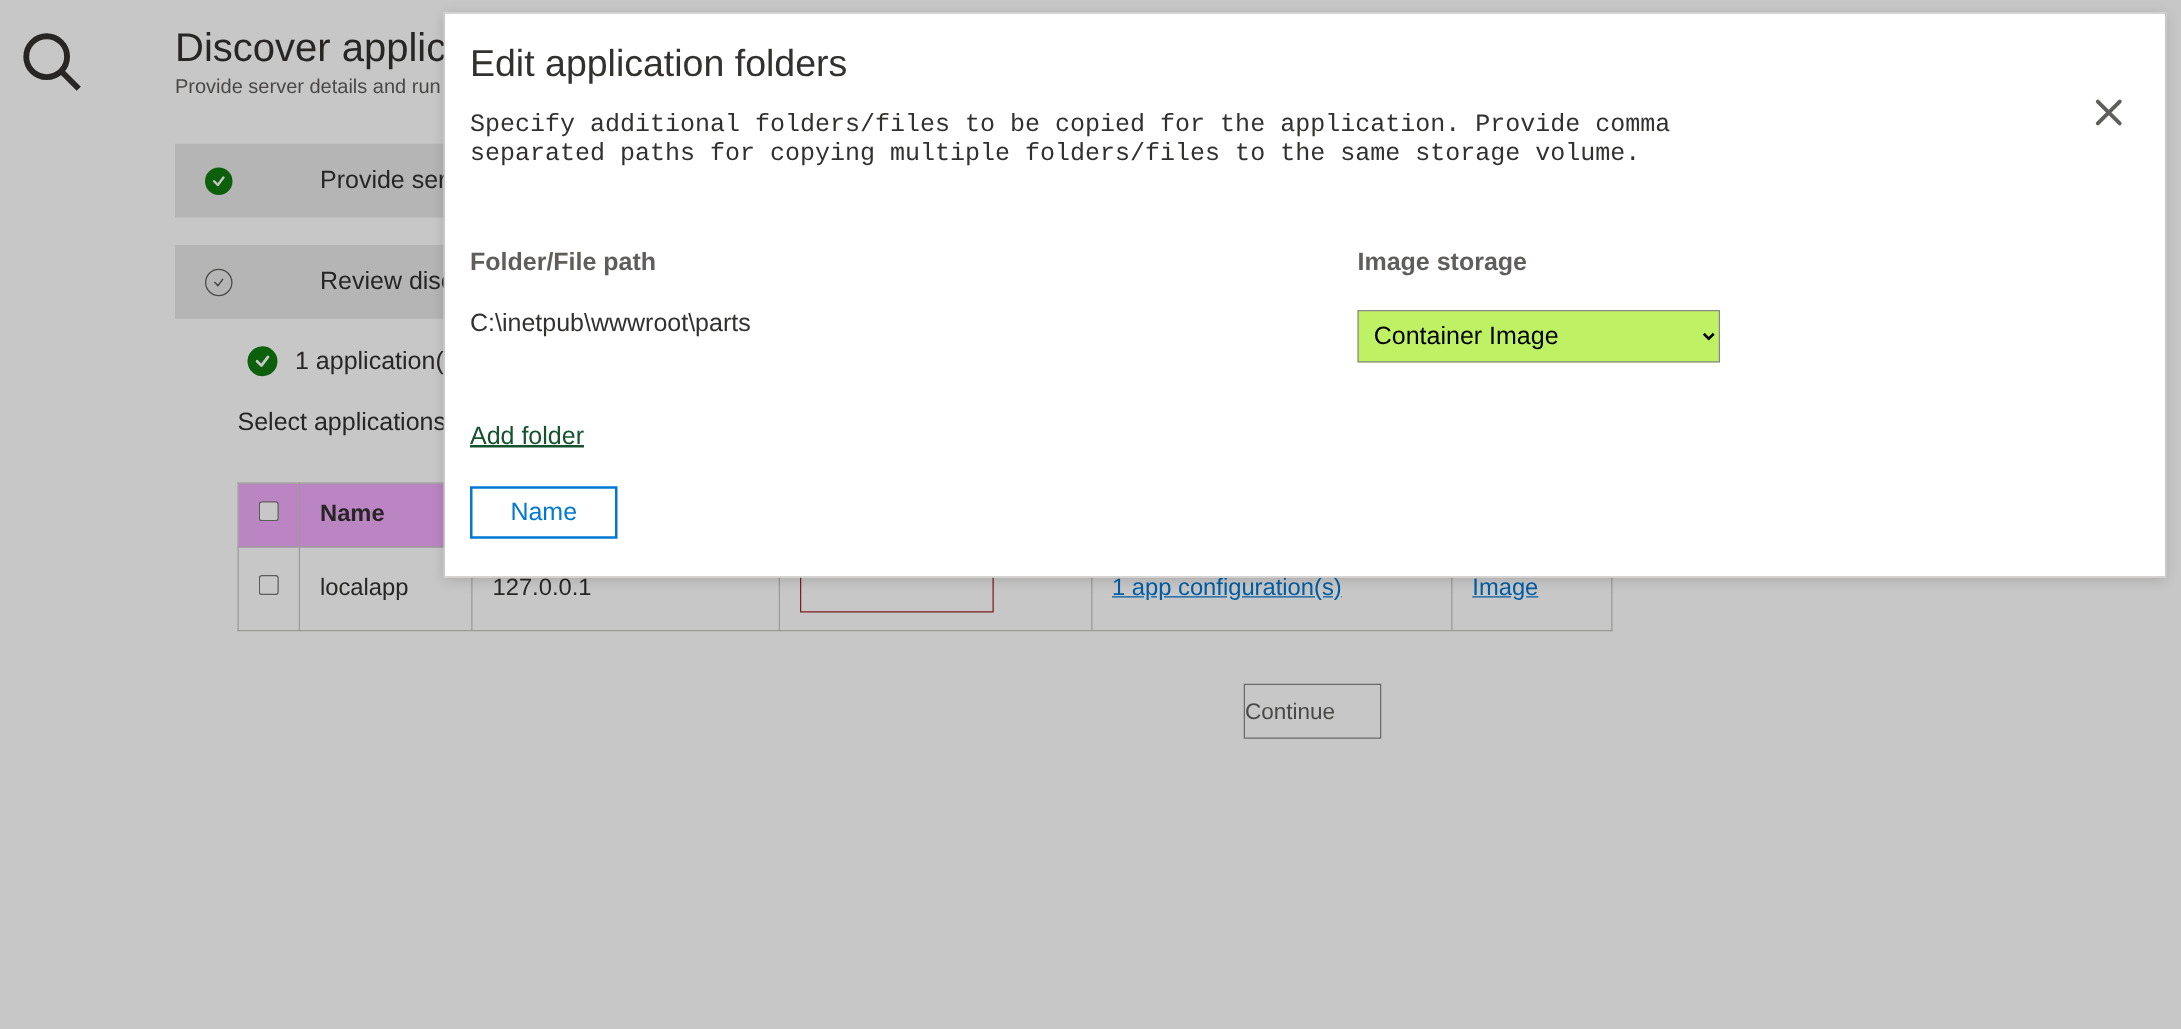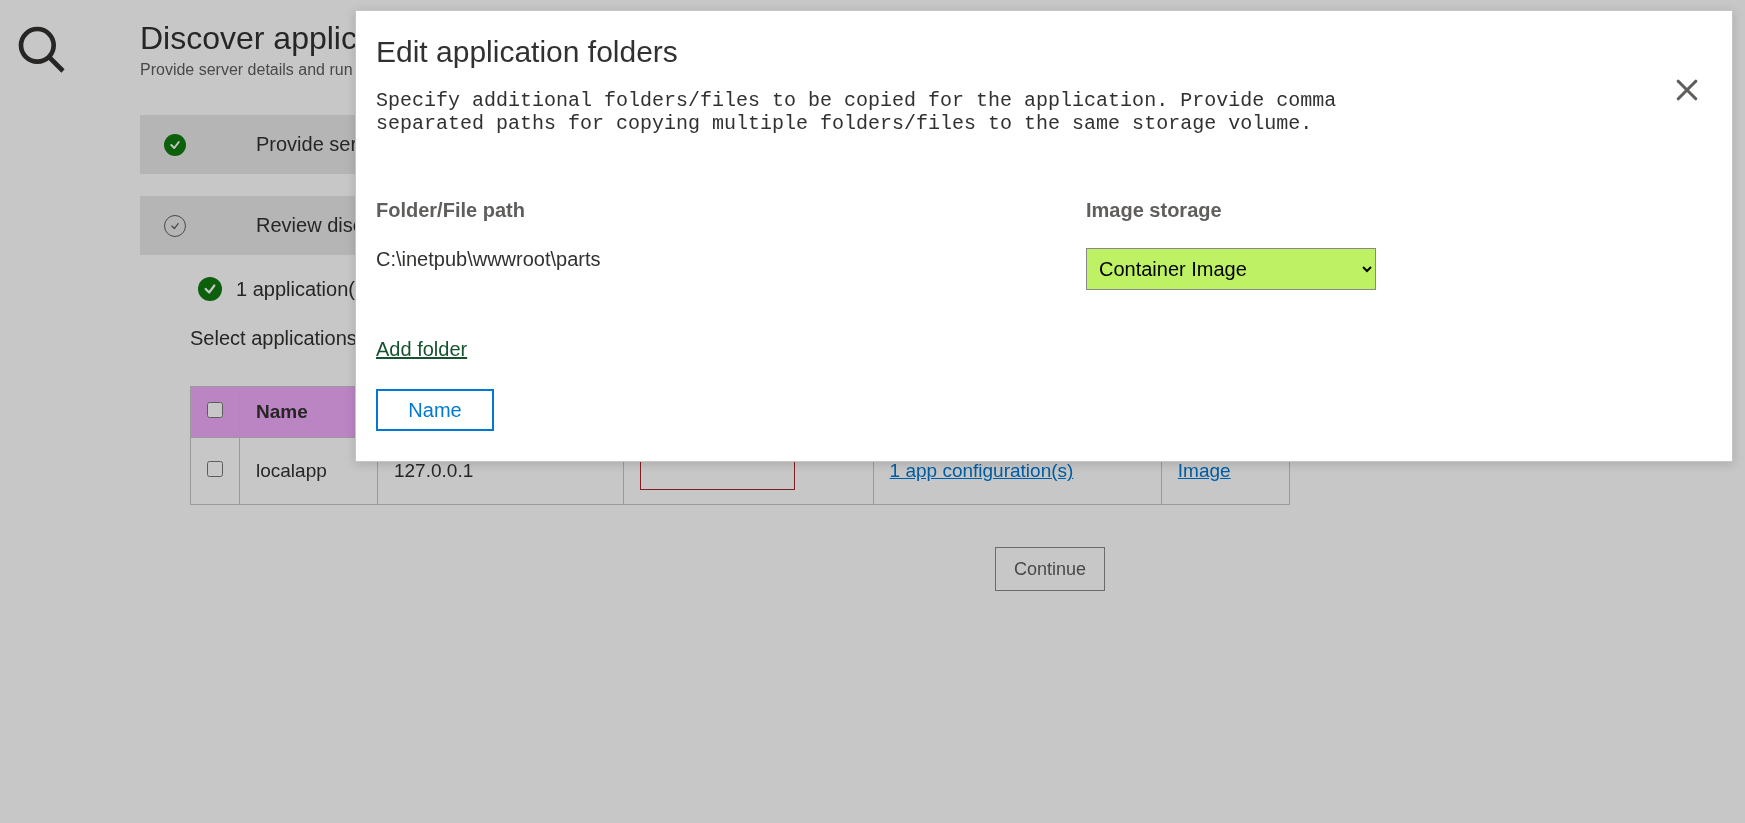--- a/index.html
+++ b/index.html
@@ -120,21 +120,20 @@
       margin-left: 24px;
       margin-top: 42px;
       width: 110px;
       height: 44px;
       border: 1px solid #8a8886;
       background: #fff;
       font-size: 18px;
       color: #605e5c;
       display: inline-flex;
       align-items: center;
-      justify-content: center;
       float: right;
       margin-right: 440px;
     }
 
     
     .overlay {
       position: absolute;
       top: 0; left: 0; right: 0; bottom: 0;
       background: rgba(0,0,0,0.22);
     }

